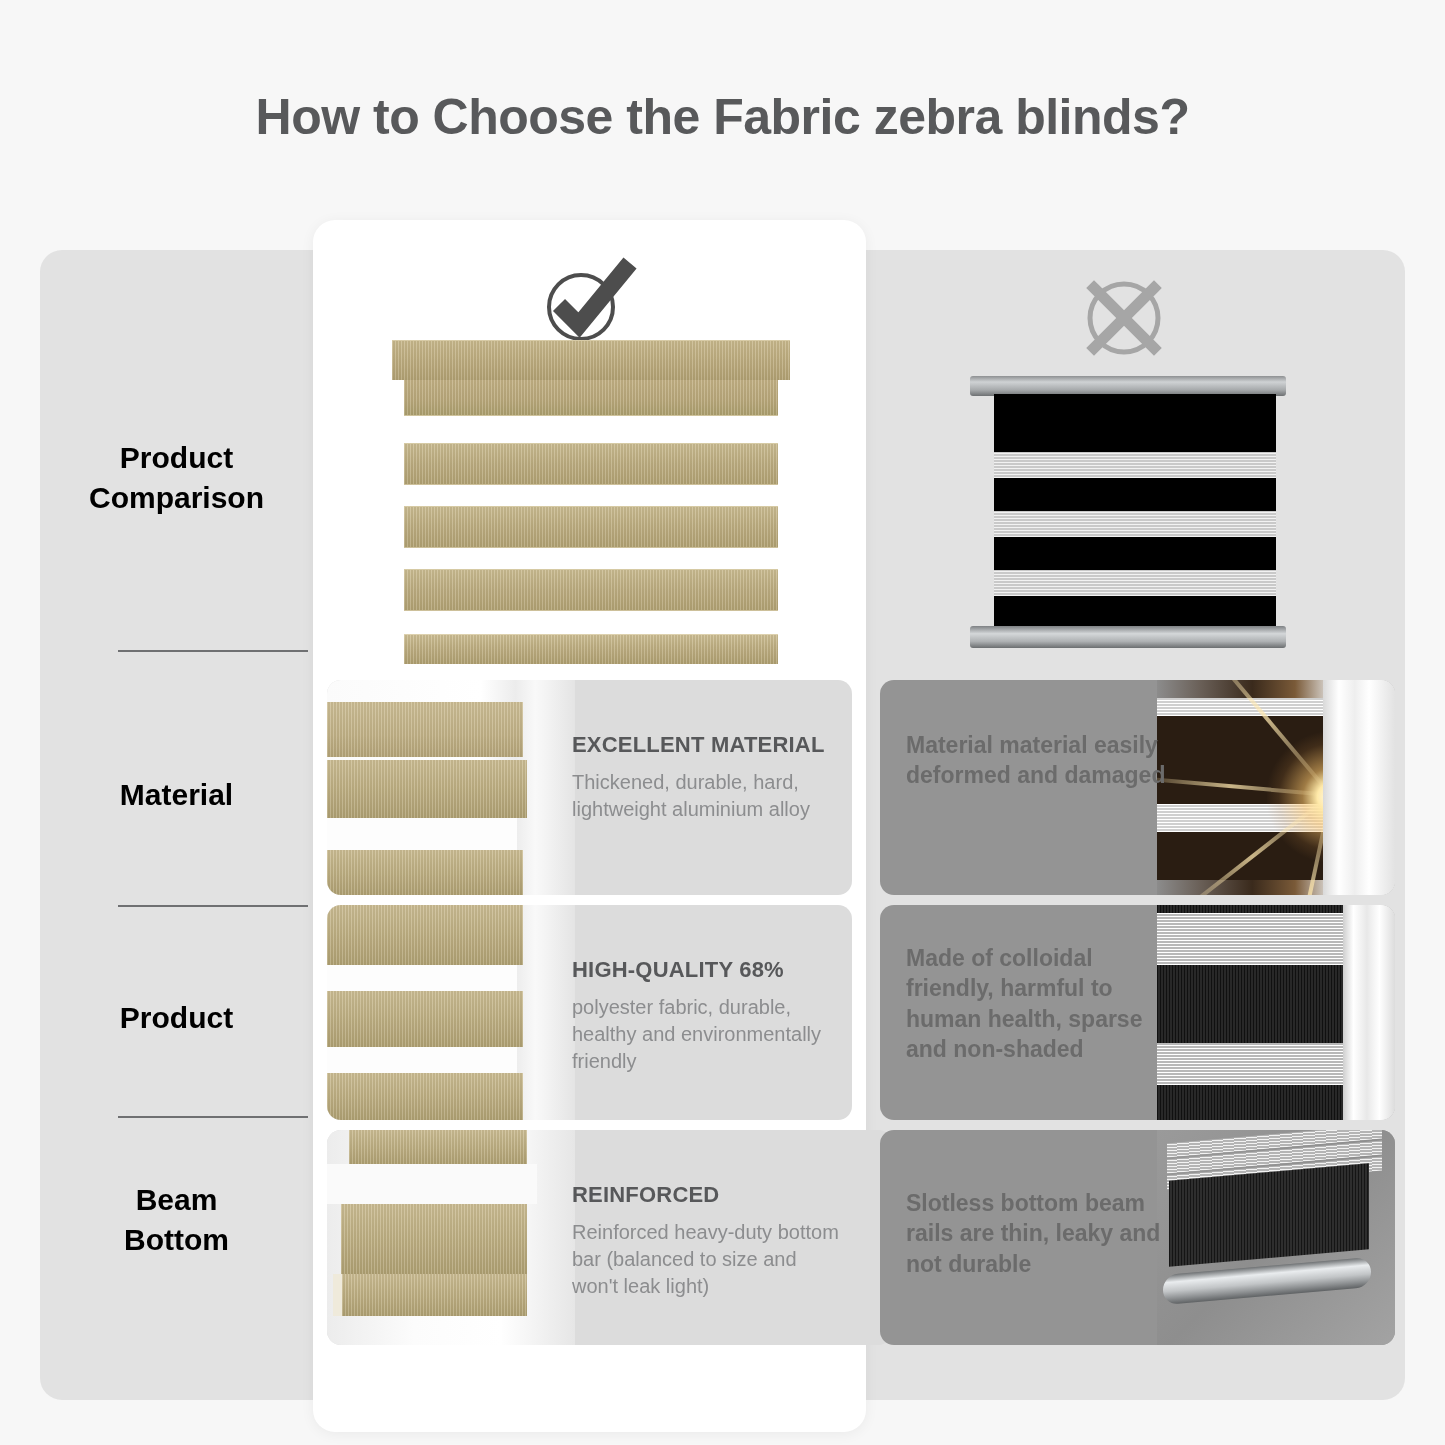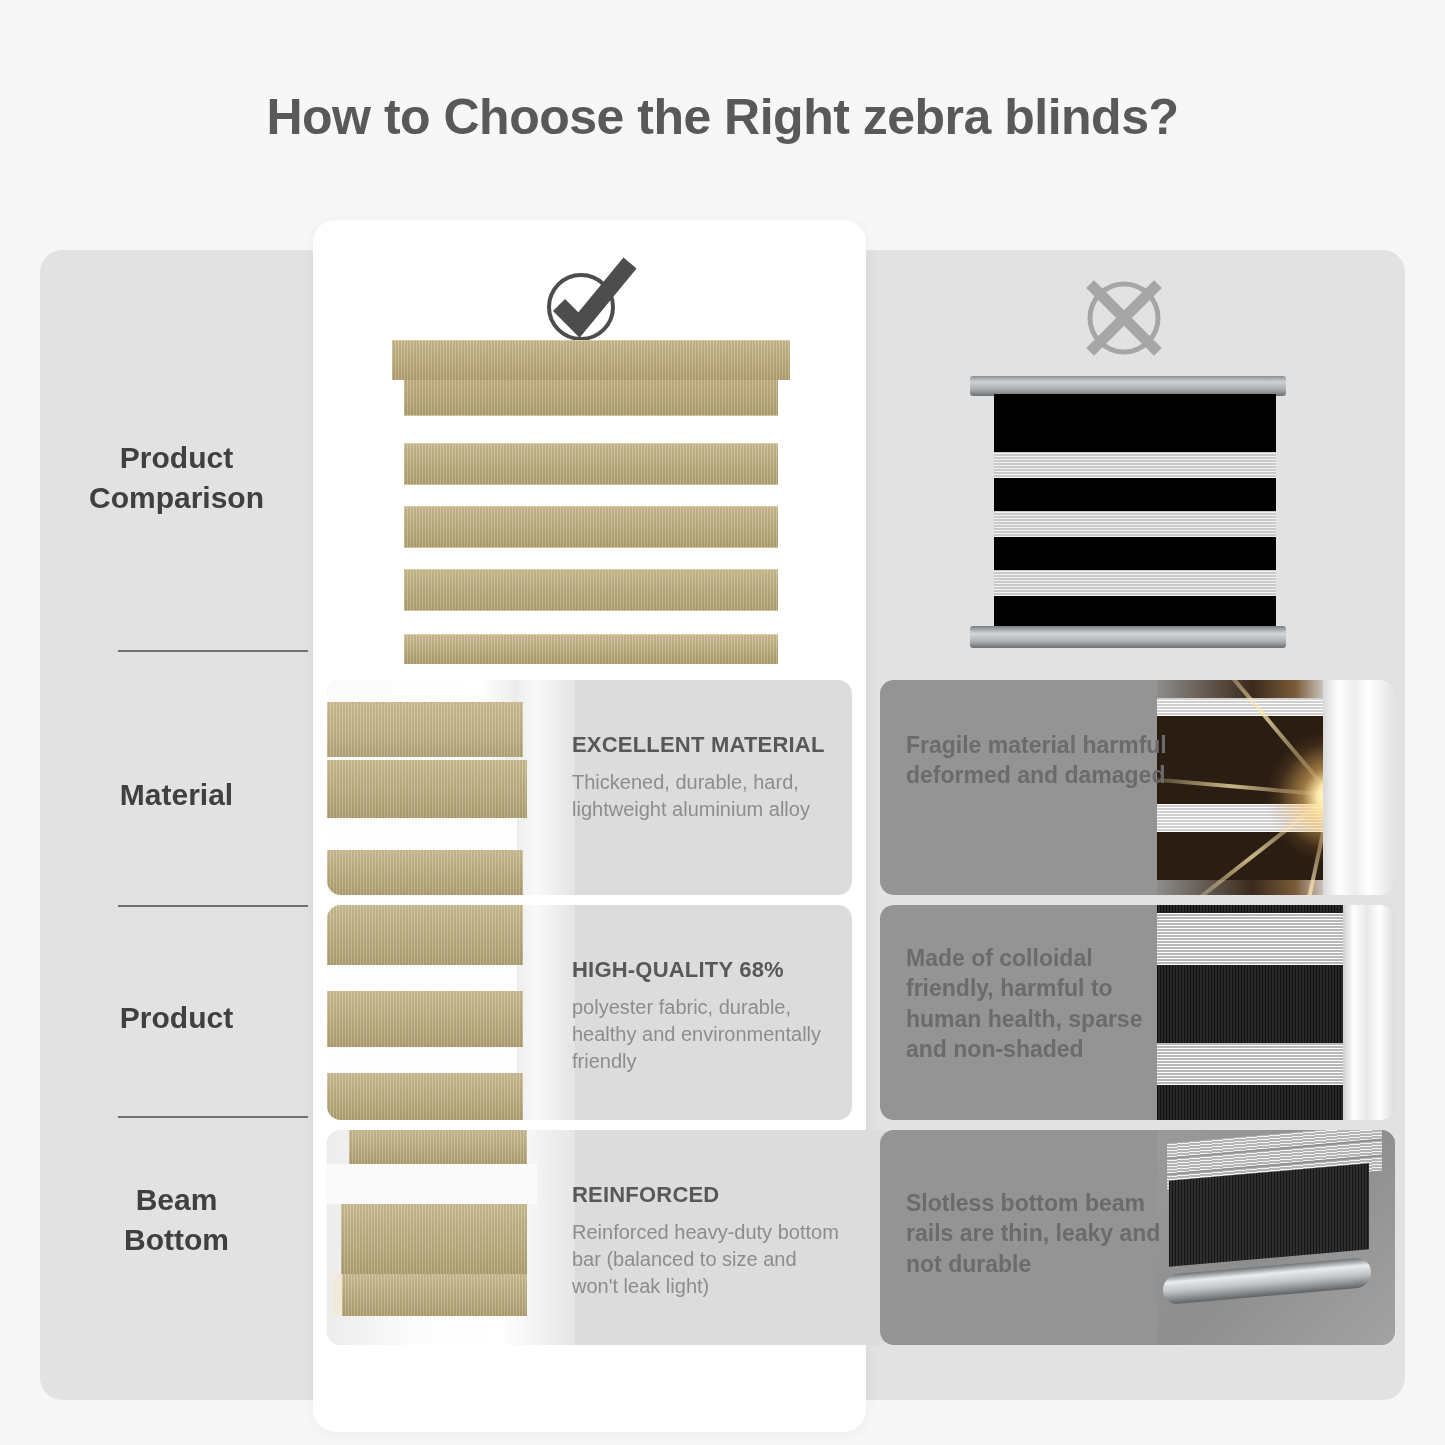--- a/index.html
+++ b/index.html
@@ -38,21 +38,21 @@
     background: #ffffff;
     border-radius: 22px;
     box-shadow: 0 2px 14px rgba(0,0,0,0.055);
   }
 
   
   .labels { position: absolute; top: 250px; left: 40px; width: 273px; height: 1150px; }
   .label-cell {
     position: absolute; left: 0; width: 273px;
     text-align: center;
-    font-size: 30px; font-weight: bold; color: #404040;
+    font-size: 30px; font-weight: bold; color: #000000;
     line-height: 1.33;
   }
   .label-cell.l0 { top: 188px; }
   .label-cell.l1 { top: 525px; }
   .label-cell.l2 { top: 748px; }
   .label-cell.l3 { top: 930px; }
   .divider {
     position: absolute; left: 78px; width: 190px; height: 0;
     border-top: 2px solid #6f7072;
   }
@@ -221,21 +221,21 @@
     background: linear-gradient(180deg,#6f7274 0%,#e9ecee 26%,#c2c5c7 56%,#8e9193 80%,#5f6264 100%);
     border-radius: 15px;
     transform: skewY(-5deg);
   }
 </style>
 </head>
 <body>
 
 <div class="page">
 
-  <div class="title">How to Choose the Right zebra blinds?</div>
+  <div class="title">How to Choose the Fabric zebra blinds?</div>
 
   <div class="panel-grey"></div>
 
   <div class="panel-white"></div>
 
   <div class="labels">
     <div class="label-cell l0">
       <div>Product</div>
       <div>Comparison</div>
     </div>
@@ -372,21 +372,21 @@
       <div class="pb1-ray" style="transform:rotate(52deg);"></div>
       <div class="pb1-ray" style="transform:rotate(95deg);"></div>
       <div class="pb1-ray" style="transform:rotate(140deg);"></div>
       <div class="pb1-ray" style="transform:rotate(182deg);"></div>
       <div class="pb1-ray" style="transform:rotate(222deg);"></div>
       <div class="pb1-ray" style="transform:rotate(268deg);"></div>
       <div class="pb1-ray" style="transform:rotate(312deg);"></div>
       <div class="pb1-frame"></div>
     </div>
     <div class="bad-text">
-      <div class="bad-body">Fragile material harmful deformed and damaged</div>
+      <div class="bad-body">Material material easily deformed and damaged</div>
     </div>
   </div>
 
   <div class="card card-bad c2">
     <div class="photo-bad">
       <div class="pb2-bg"></div>
       <div class="pb2-black" style="top:0px;height:8px;"></div>
       <div class="pb2-sheer" style="top:8px;height:52px;"></div>
       <div class="pb2-black" style="top:60px;height:78px;"></div>
       <div class="pb2-sheer" style="top:138px;height:42px;"></div>

